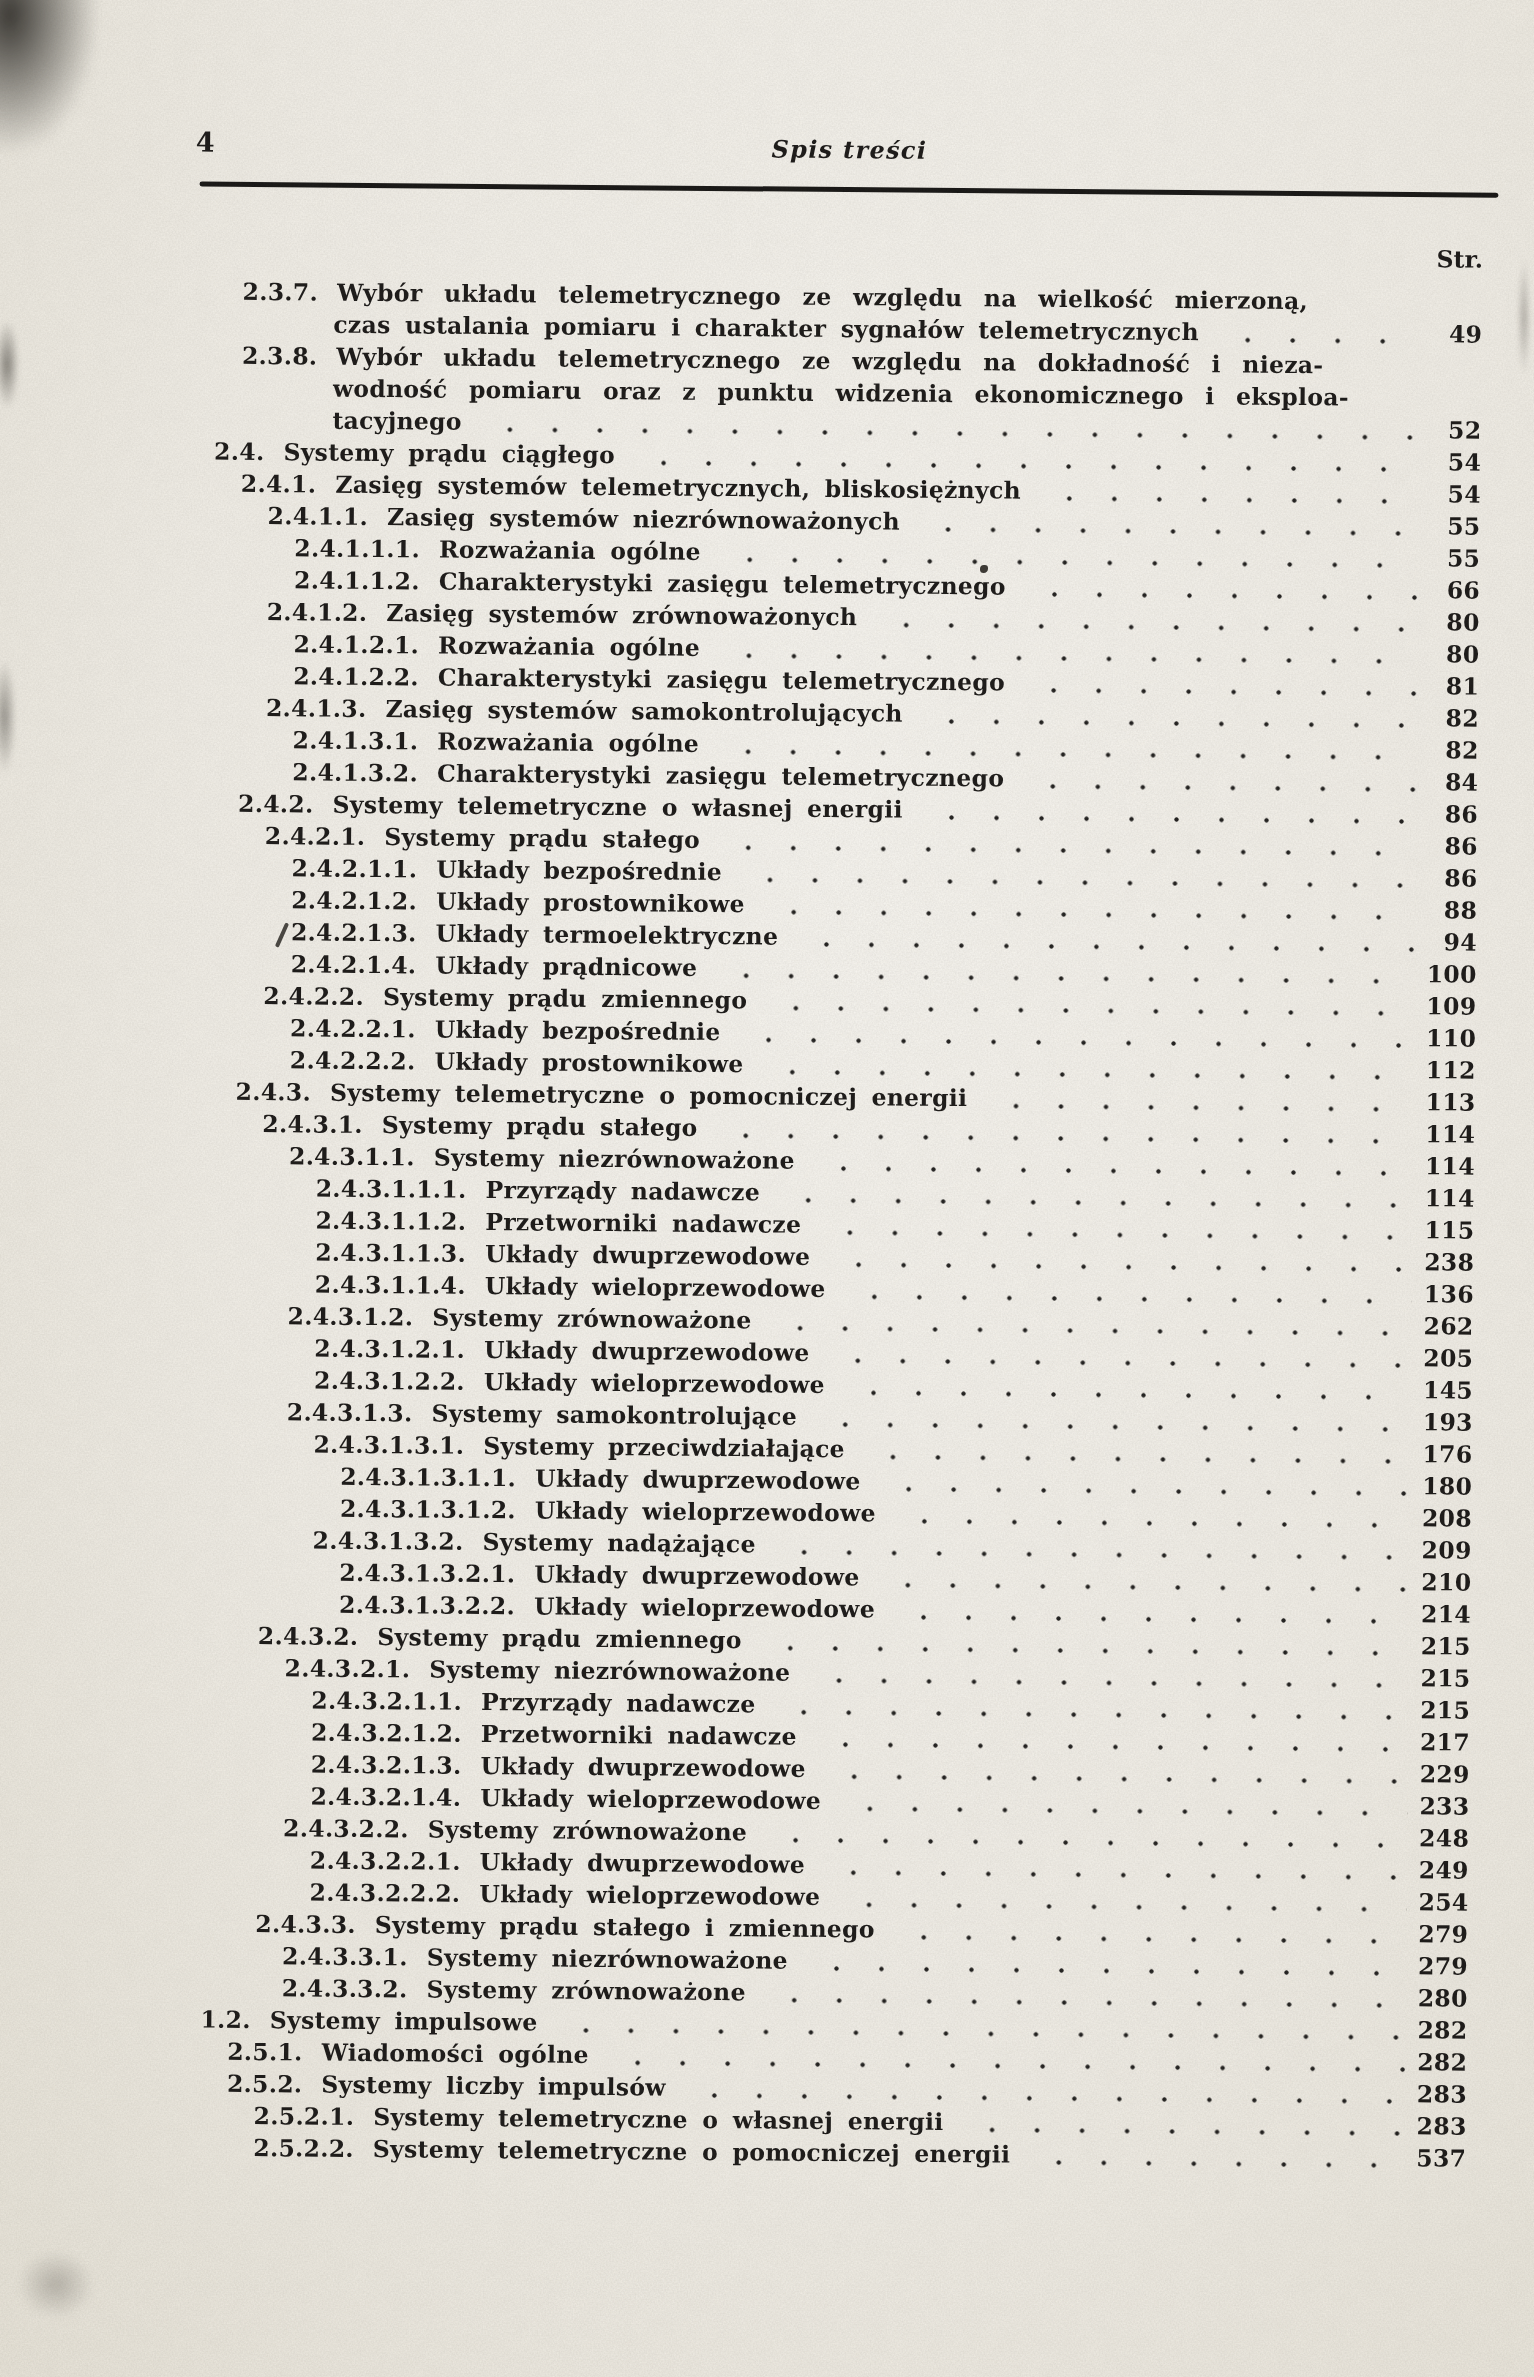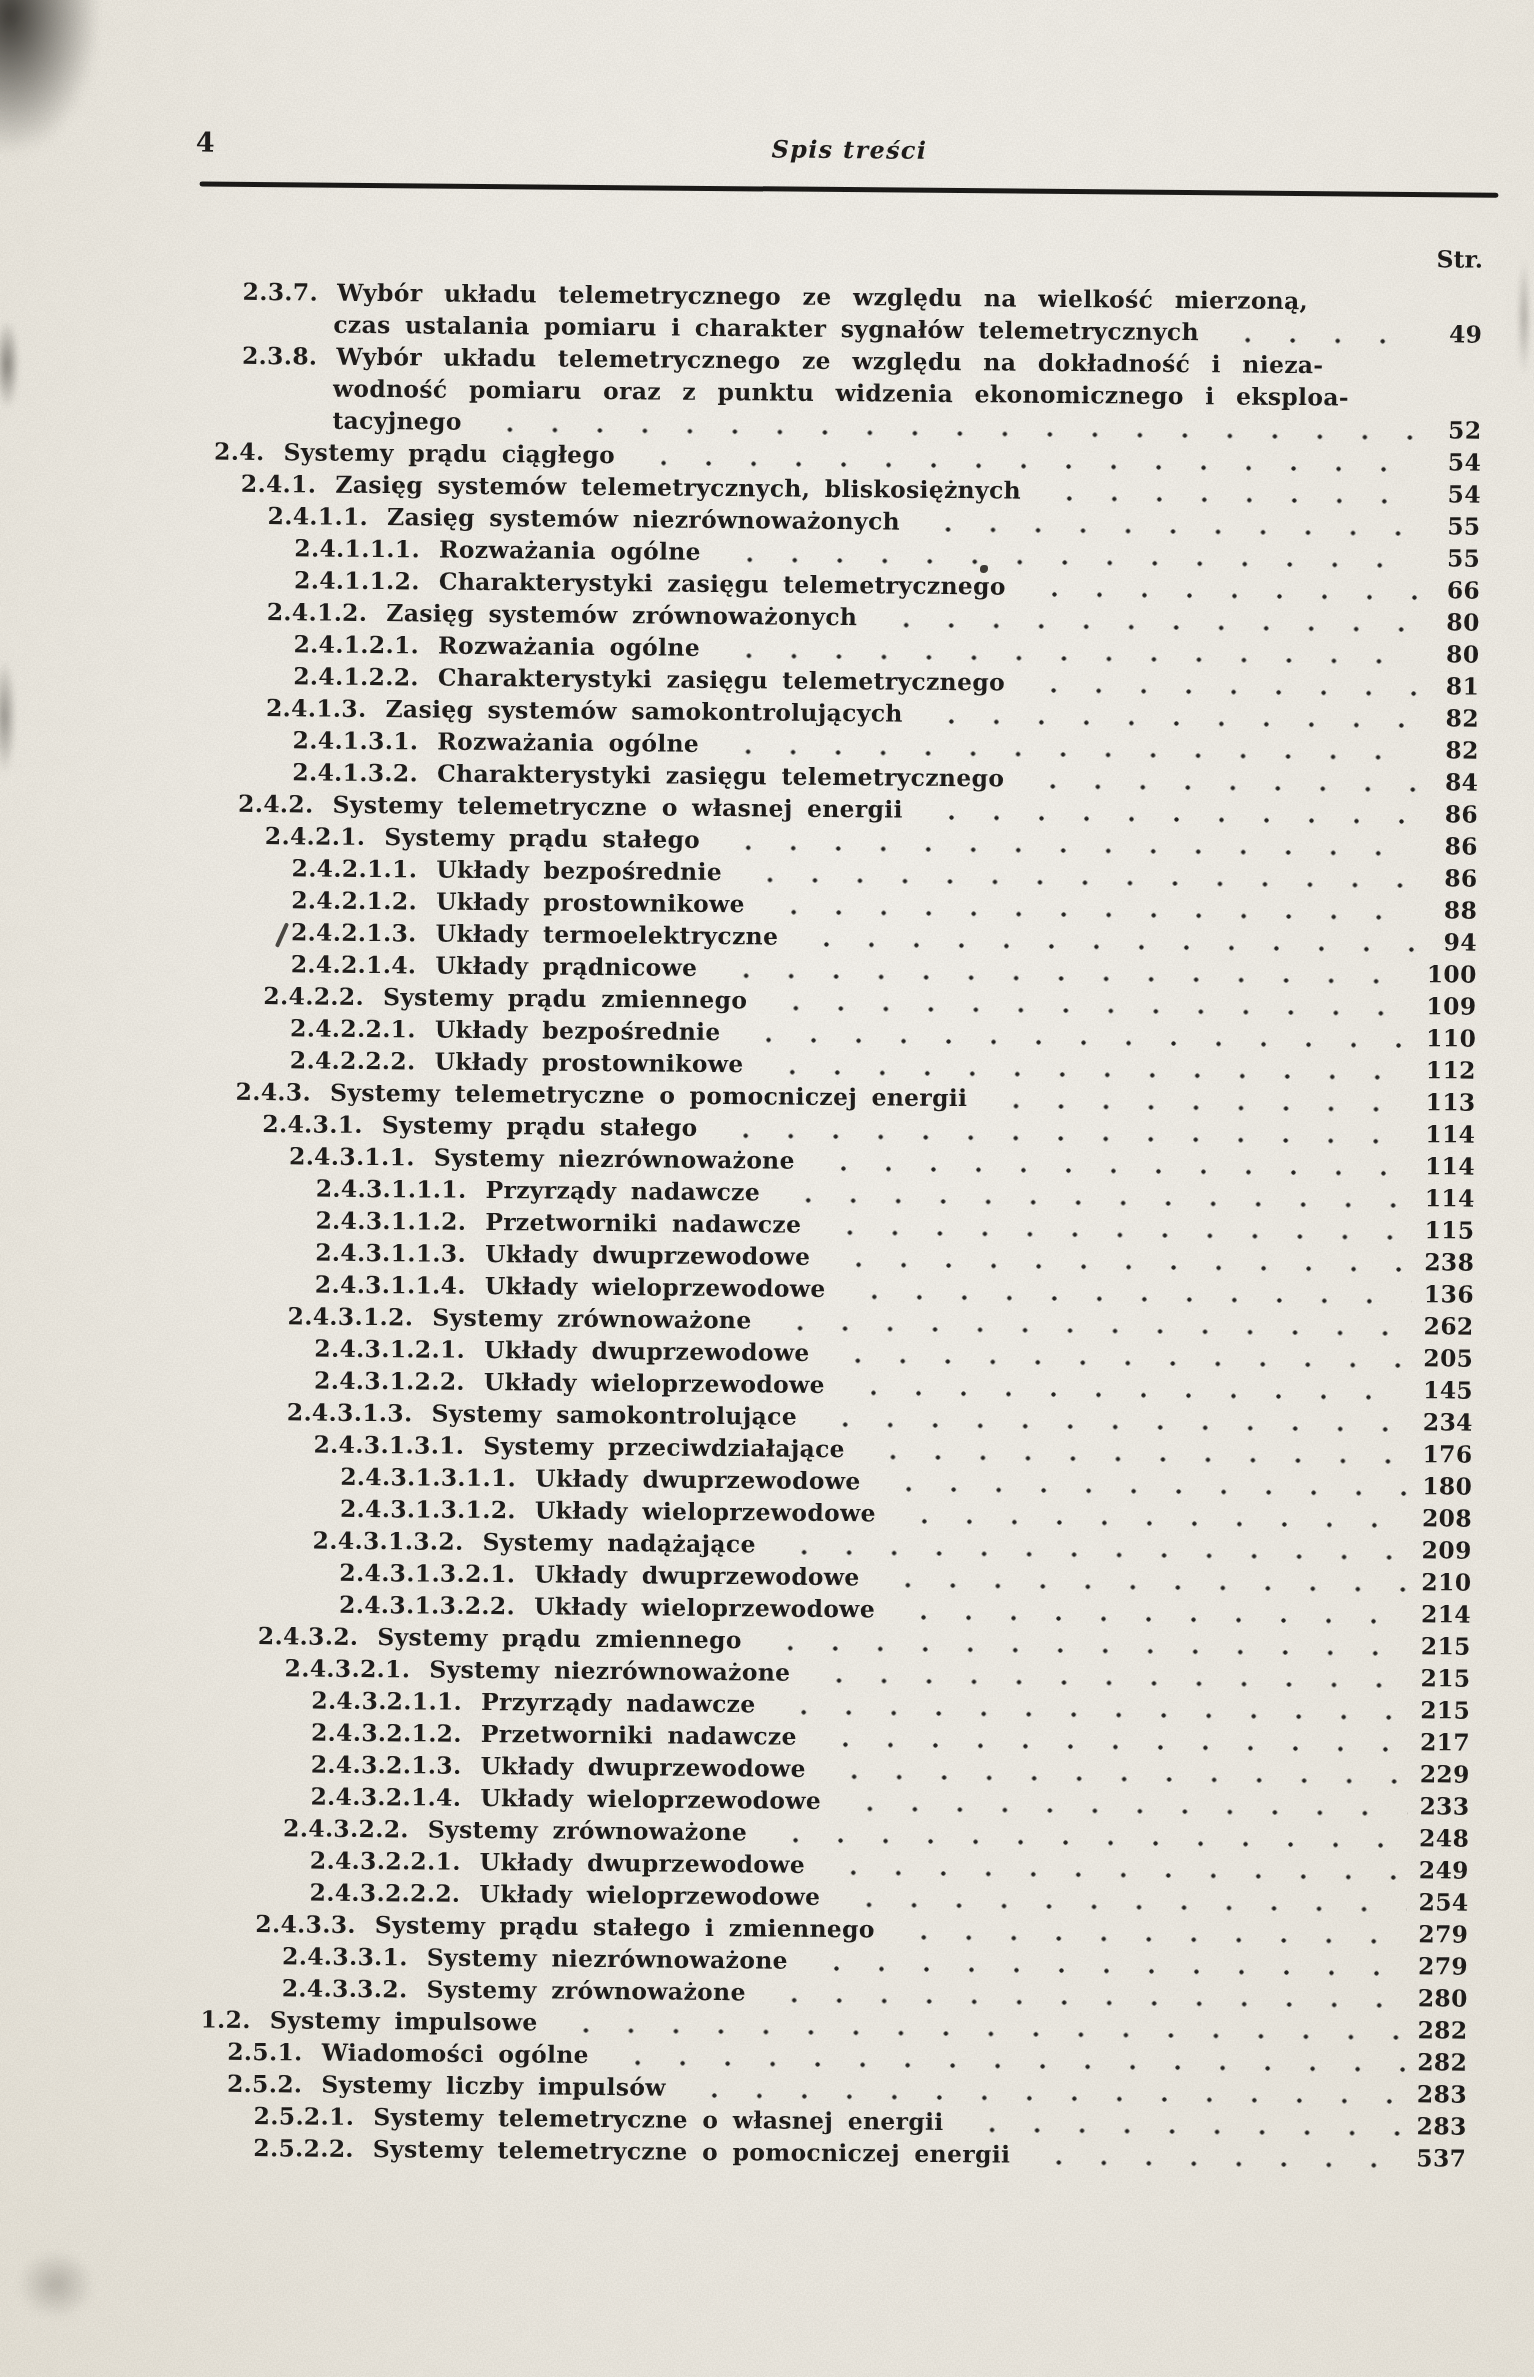--- a/index.html
+++ b/index.html
@@ -316,21 +316,21 @@
         <div class="toc-line" style="padding-left: 108px;">
           <span class="num">2.4.3.1.2.2.</span>
           <span class="ttl">Układy wieloprzewodowe</span>
           <span class="dots"></span>
           <span class="pg">145</span>
         </div>
         <div class="toc-line" style="padding-left: 81px;">
           <span class="num">2.4.3.1.3.</span>
           <span class="ttl">Systemy samokontrolujące</span>
           <span class="dots"></span>
-          <span class="pg">234</span>
+          <span class="pg">193</span>
         </div>
         <div class="toc-line" style="padding-left: 108px;">
           <span class="num">2.4.3.1.3.1.</span>
           <span class="ttl">Systemy przeciwdziałające</span>
           <span class="dots"></span>
           <span class="pg">176</span>
         </div>
         <div class="toc-line" style="padding-left: 135px;">
           <span class="num">2.4.3.1.3.1.1.</span>
           <span class="ttl">Układy dwuprzewodowe</span>

